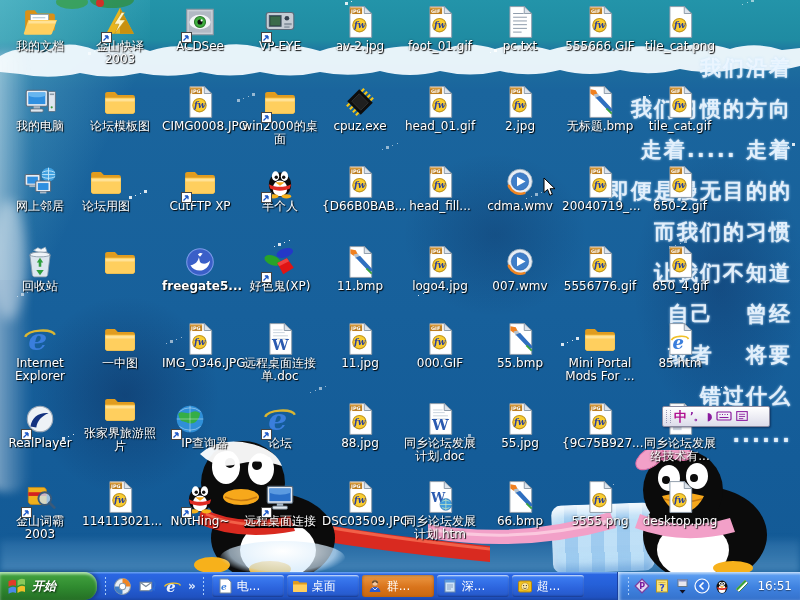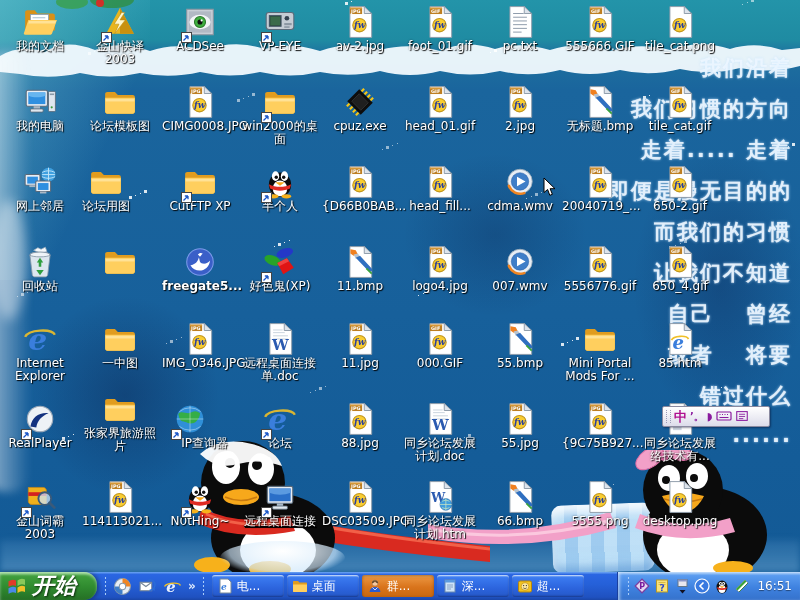--- a/index.html
+++ b/index.html
@@ -60,21 +60,21 @@
   #cursor{position:absolute;left:543px;top:177px;z-index:60;pointer-events:none;}
   
   .taskbar{position:absolute;left:0;bottom:0;width:800px;height:28px;z-index:50;
     display:flex;align-items:center;
     background:linear-gradient(180deg,#6ea6f3 0%,#2a66e2 9%,#2560d8 45%,#1f51c0 90%,#1a46a8 100%);}
   .start{flex:0 0 auto;height:28px;width:97px;display:flex;align-items:center;gap:5px;
     padding-left:7px;box-sizing:border-box;cursor:pointer;
     background:linear-gradient(180deg,#7fce7a 0%,#3f9e3c 14%,#2f8a2f 55%,#256f25 100%);
     border-radius:0 13px 13px 0;
     box-shadow:inset 0 2px 3px rgba(255,255,255,.45),2px 0 4px rgba(0,0,0,.35);}
-  .start span{color:#fff;font-style:italic;font-weight:bold;font-size:22px;
+  .start span{color:#fff;font-style:italic;font-weight:bold;font-size:12px;
     text-shadow:1px 1px 2px rgba(0,0,0,.65);}
   .ql{display:flex;align-items:center;gap:5px;padding:0 7px;}
   .handle{width:3px;height:20px;background-image:radial-gradient(circle,#a8ccfa 35%,transparent 45%);
     background-size:3px 4px;}
   .qli{width:20px;height:20px;display:flex;align-items:center;justify-content:center;cursor:pointer;}
   .chev{color:#dce8fc;font-size:12px;font-weight:bold;cursor:pointer;padding:0 1px;}
   .tasks{display:flex;align-items:center;gap:3px;}
   .tbtn{width:72px;height:22px;display:flex;align-items:center;gap:4px;padding:0 5px;
     box-sizing:border-box;border-radius:3px;cursor:pointer;color:#fff;font-size:12px;
     white-space:nowrap;overflow:hidden;

